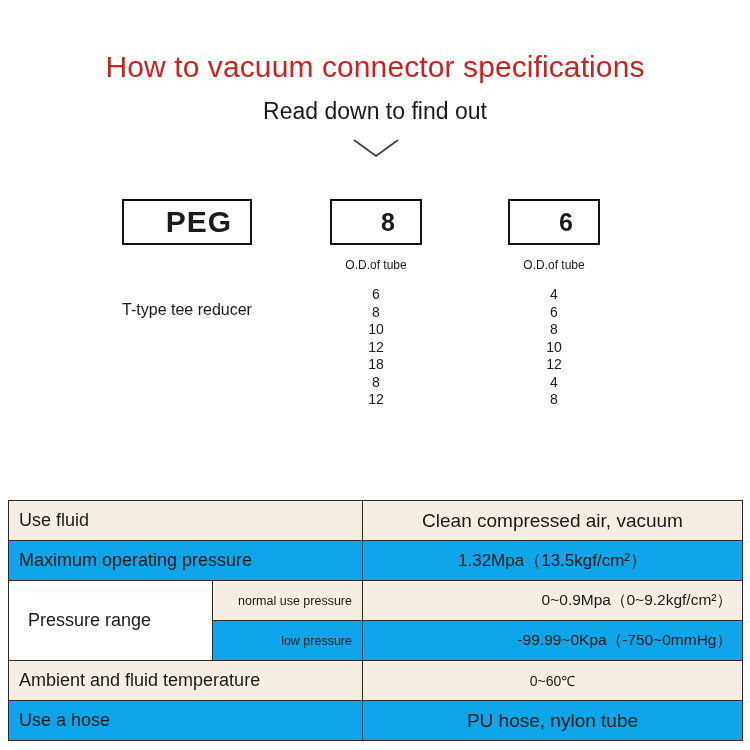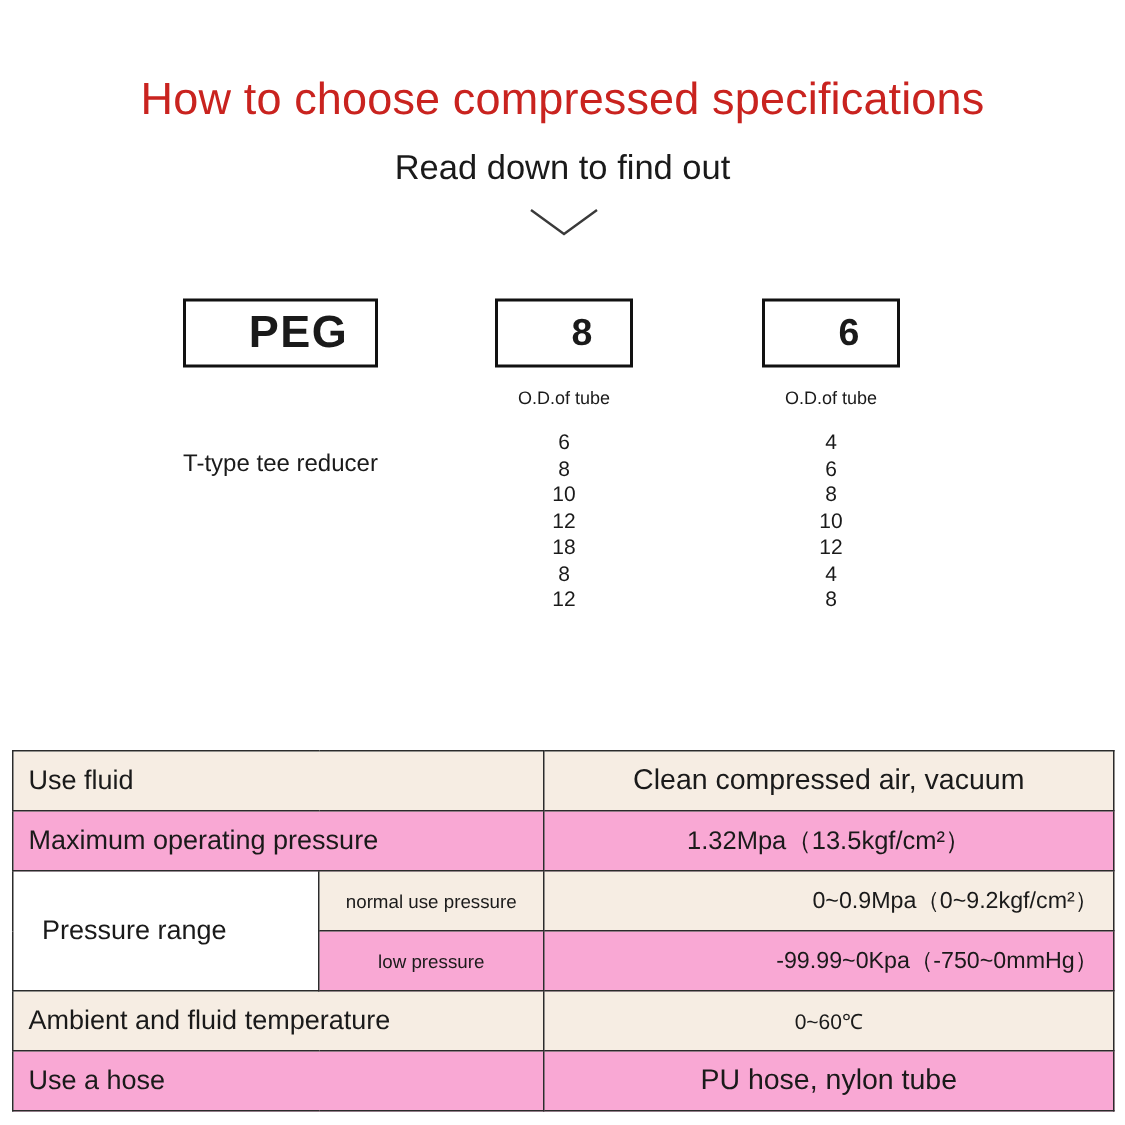--- a/index.html
+++ b/index.html
@@ -134,54 +134,54 @@
     border-collapse: collapse;
     table-layout: fixed;
   }
   .spec-table td {
     border: 1px solid #2b2b2b;
     padding: 0 10px;
     color: #1a1a1a;
     vertical-align: middle;
   }
   .row-shade td { background: #f6ede3; margin-top: 42px; }
-  .row-plain td { background: #f9a8d4; }
+  .row-plain td { background: #0ea5e9; }
 
   .c-label {
     font-size: 18px;
     height: 40px;
   }
   .c-value {
     font-size: 17px;
     text-align: center;
     height: 40px;
   }
   .c-value-lg {
     font-size: 19px;
   }
   .c-sub {
     font-size: 12.5px;
-    text-align: center;
+    text-align: right;
     height: 40px;
   }
   .c-value-sm {
     font-size: 15.5px;
     text-align: right;
     height: 40px;
   }
   .c-value-xs {
     font-size: 14px;
     text-align: center;
     height: 40px;
   }
 </style>
 </head>
 <body>
 
-<div class="title">How to choose compressed specifications</div>
+<div class="title">How to vacuum connector specifications</div>
 
 <div class="subtitle">Read down to find out</div>
 
 <div class="chevron">
   <svg width="48" height="24" viewBox="0 0 48 24" aria-hidden="true">
     <polyline points="2,3 24,19 46,3" fill="none" stroke="#3a3a3a" stroke-width="1.6"></polyline>
   </svg>
 </div>
 
 <div class="code-box box-peg">PEG</div>

